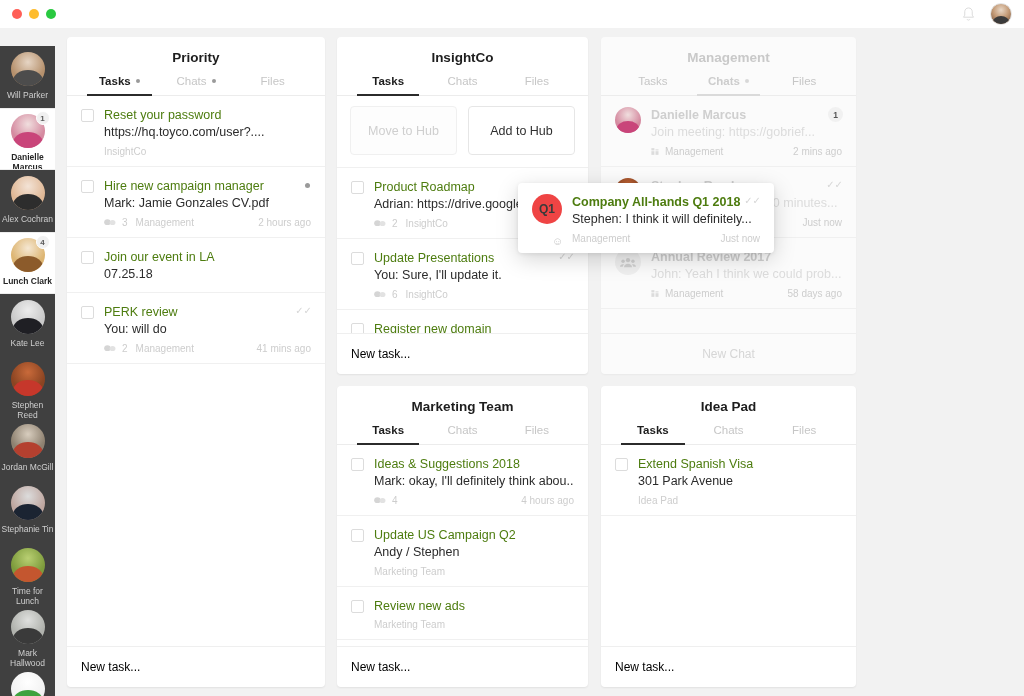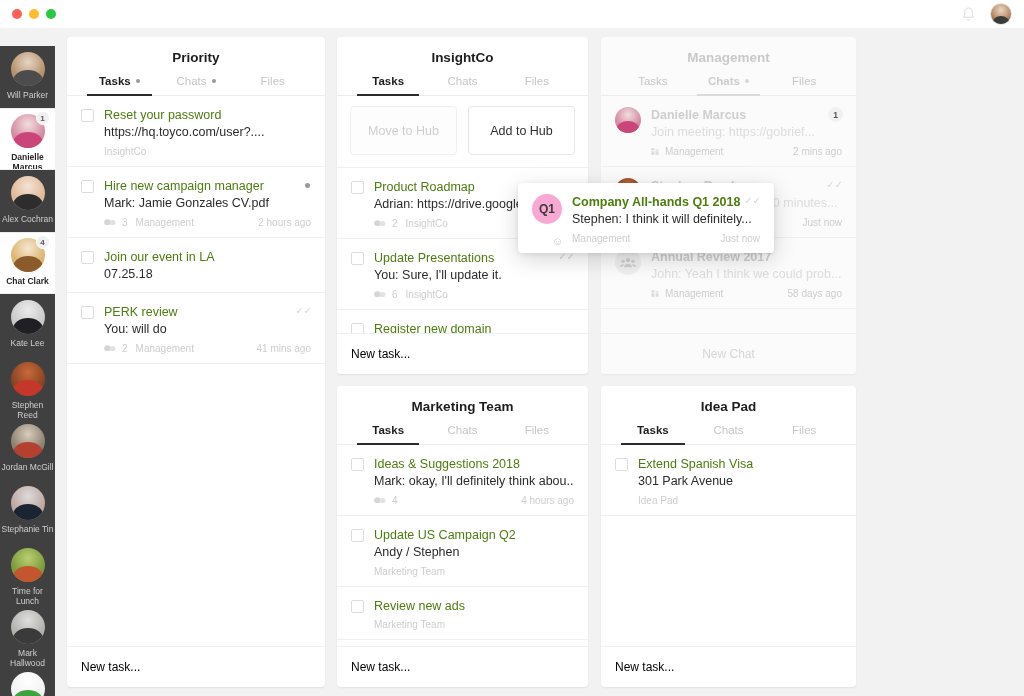--- a/index.html
+++ b/index.html
@@ -150,21 +150,21 @@
     content: ""; position: absolute; left: 50%; top: 55%;
     transform: translateX(-50%);
     width: 23px; height: 17px; border-radius: 50% 50% 0 0;
   }
   .iav.group {
     background: #efefef; display: flex; align-items: center;
     justify-content: center; overflow: visible;
   }
   .iav.group::after { display: none; }
   .iav.q1 {
-    background: #f9a8d4; color: #3a3a3a; font-size: 12px; font-weight: bold;
+    background: #ef4444; color: #3a3a3a; font-size: 12px; font-weight: bold;
     display: flex; align-items: center; justify-content: center;
     overflow: visible; width: 30px; height: 30px;
   }
   .iav.q1::after { display: none; }
 
   .body { flex: 1; min-width: 0; }
   .t-title {
     font-size: 12.5px; color: #4d7c0f; line-height: 16px;
     white-space: nowrap; overflow: hidden; text-overflow: ellipsis;
   }
@@ -276,21 +276,21 @@
         </div>
         <div class="rail-name">Alex Cochran</div>
       </div>
       <div class="rail-item active">
         <div class="av">
           <div class="face" style="background: radial-gradient(circle at 50% 30%, rgb(245, 231, 210) 0%, rgb(221, 181, 114) 60%, rgb(221, 181, 114) 100%);">
             <div style="position: absolute; left: 50%; top: 54%; transform: translateX(-50%); width: 30px; height: 22px; border-radius: 50% 50% 0px 0px; background: rgb(140, 91, 43);"></div>
           </div>
           <div class="badge">4</div>
         </div>
-        <div class="rail-name">Chat Clark</div>
+        <div class="rail-name">Lunch Clark</div>
       </div>
       <div class="rail-item">
         <div class="av">
           <div class="face" style="background: radial-gradient(circle at 50% 30%, rgb(236, 236, 236) 0%, rgb(201, 201, 201) 60%, rgb(201, 201, 201) 100%);">
             <div style="position: absolute; left: 50%; top: 54%; transform: translateX(-50%); width: 30px; height: 22px; border-radius: 50% 50% 0px 0px; background: rgb(31, 31, 36);"></div>
           </div>
         </div>
         <div class="rail-name">Kate Lee</div>
       </div>
       <div class="rail-item">

